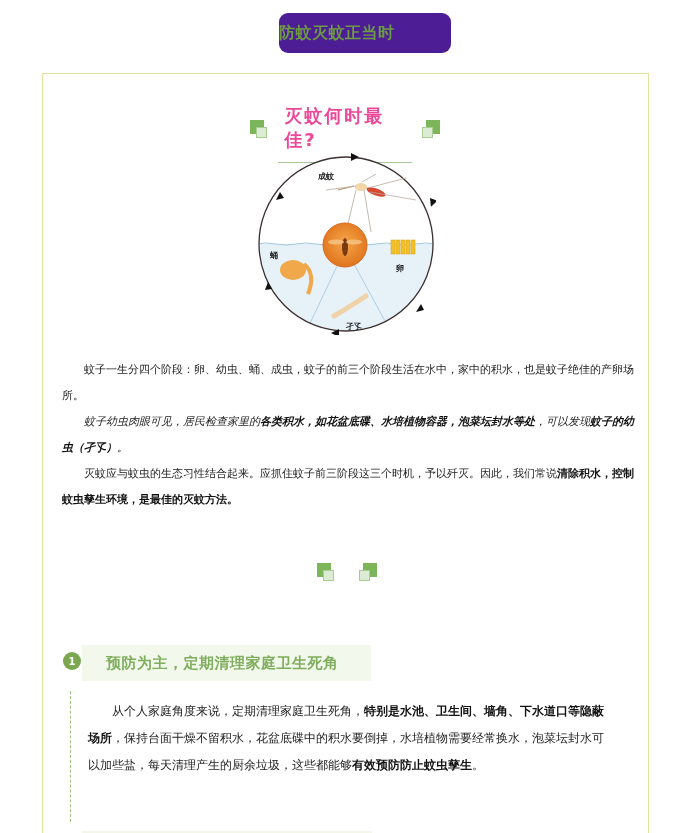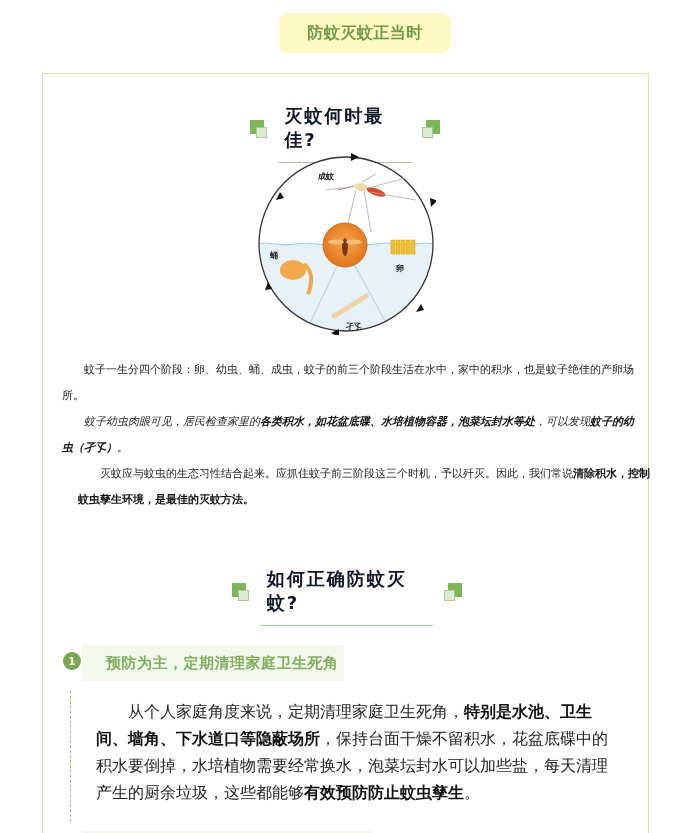--- a/index.html
+++ b/index.html
@@ -3,33 +3,33 @@
 <meta charset="utf-8">
 <style>
   html, body { margin: 0; padding: 0; background: #ffffff; }
   body {
     width: 687px; height: 833px; overflow: hidden; position: relative;
     font-family: "DejaVu Sans", "Liberation Sans", sans-serif;
     color: #222;
   }
   .top-badge {
     position: absolute; left: 279px; top: 13px; width: 172px; height: 40px;
-    background: #fef9c3; border-radius: 9px;
-    display: flex; align-items: center; justify-content: center;
+    background: #4c1d95; border-radius: 9px;
+    display: flex; align-items: center; justify-content: flex-start;
     color: #6c9a45; font-size: 16px; font-weight: bold; letter-spacing: 0.5px;
   }
   .frame {
     position: absolute; left: 42px; top: 73px; width: 607px; height: 800px;
     border: 1.5px solid #dfe4a0; border-bottom: none; box-sizing: border-box;
   }
   .sec-title {
     position: absolute; display: flex; align-items: center; justify-content: center;
   }
   .sec-title .txt {
-    color: #0f172a; font-weight: bold; font-size: 18px; letter-spacing: 2px;
+    color: #ec4899; font-weight: bold; font-size: 18px; letter-spacing: 2px;
     padding: 0 6px 10px; border-bottom: 1.5px solid #a8c99a;
   }
   .deco {
     position: relative; width: 20px; height: 20px; margin: 0 10px; top: -4px;
   }
   .deco .big {
     position: absolute; width: 14px; height: 14px; background: #7db65a;
   }
   .deco .small {
     position: absolute; width: 9px; height: 9px; background: #dcebd3;
@@ -44,39 +44,39 @@
     position: absolute; left: 256px; top: 152px; width: 180px; height: 183px; font-weight: bold;
   }
   .para {
     position: absolute; left: 62px; width: 572px;
     font-size: 11px; line-height: 26px; text-indent: 2em; text-align: justify;
     color: #222;
   }
   .para b { font-weight: bold; color: #111; }
 
   .step-header {
-    position: absolute; left: 82px; top: 645px; width: 262px; height: 36px;
+    position: absolute; left: 82px; top: 645px; width: 289px; height: 36px;
     background: #f3f8ec;
     display: flex; align-items: center;
   }
   .step-num {
     position: absolute; left: 63px; top: 652px; width: 18px; height: 18px; border-radius: 50%;
     background: #7aa74f; color: #fff; font-size: 10px; font-weight: bold;
     display: flex; align-items: center; justify-content: center;
   }
   .step-title {
     margin-left: 24px; color: #7fae5e; font-size: 15px; font-weight: bold; letter-spacing: 0.5px;
   }
   .dash-line {
     position: absolute; left: 70px; top: 691px; height: 131px;
     border-left: 1.5px dashed #9cbf80;
   }
   .step-body {
-    position: absolute; left: 96px; top: 698px; width: 522px;
-    font-size: 16px; line-height: 27px; text-indent: 2em; color: #222;
+    position: absolute; left: 88px; top: 698px; width: 522px;
+    font-size: 12px; line-height: 27px; text-indent: 2em; color: #222;
   }
   .step-body b { font-weight: bold; color: #111; }
   .bottom-strip {
     position: absolute; left: 82px; top: 831px; width: 290px; height: 2px; background: #f4f6e9;
   }
 </style>
 </head>
 <body>
 
 <div class="top-badge">
@@ -155,28 +155,27 @@
     <path d="M48 112 Q60 122 52 142" stroke="#f0a84a" stroke-width="4" fill="none"></path>
     <text x="14" y="106" font-size="8" fill="#222" font-family="DejaVu Sans, sans-serif">蛹</text>
 
     <path d="M78 164 Q92 156 110 144" stroke="#f0d2a8" stroke-width="5" fill="none" stroke-linecap="round"></path>
     <text x="90" y="177" font-size="8" fill="#222" font-family="DejaVu Sans, sans-serif">孑孓</text>
   </svg>
 </div>
 
 <div class="para" id="p0" style="top:357px;"><span>蚊子一生分四个阶段：卵、幼虫、蛹、成虫，蚊子的前三个阶段生活在水中，家中的积水，也是蚊子绝佳的产卵场所。</span></div>
 <div class="para" id="p1" style="top:409px;font-style:italic;"><span>蚊子幼虫肉眼可见，居民检查家里的</span><b>各类积水，如花盆底碟、水培植物容器，泡菜坛封水等处</b><span>，可以发现</span><b>蚊子的幼虫（孑孓）</b><span>。</span></div>
-<div class="para" id="p2" style="top:461px;margin-left:16px;"><span>灭蚊应与蚊虫的生态习性结合起来。应抓住蚊子前三阶段这三个时机，予以歼灭。因此，我们常说</span><b>清除积水，控制蚊虫孳生环境，是最佳的灭蚊方法。</b></div>
+<div class="para" id="p2" style="top:461px;"><span>灭蚊应与蚊虫的生态习性结合起来。应抓住蚊子前三阶段这三个时机，予以歼灭。因此，我们常说</span><b>清除积水，控制蚊虫孳生环境，是最佳的灭蚊方法。</b></div>
 
 <div class="sec-title" style="left:222px; top:567px; width:250px;">
   <div class="deco left">
       <div class="big"></div>
       <div class="small"></div>
     </div>
-  <span class="txt">如何正确防蚊灭蚊?</span>
   <div class="deco right">
       <div class="big"></div>
       <div class="small"></div>
     </div>
 </div>
 
 <div class="step-header">
   <span class="step-title">预防为主，定期清理家庭卫生死角</span>
 </div>
 <div class="step-num">1</div>

